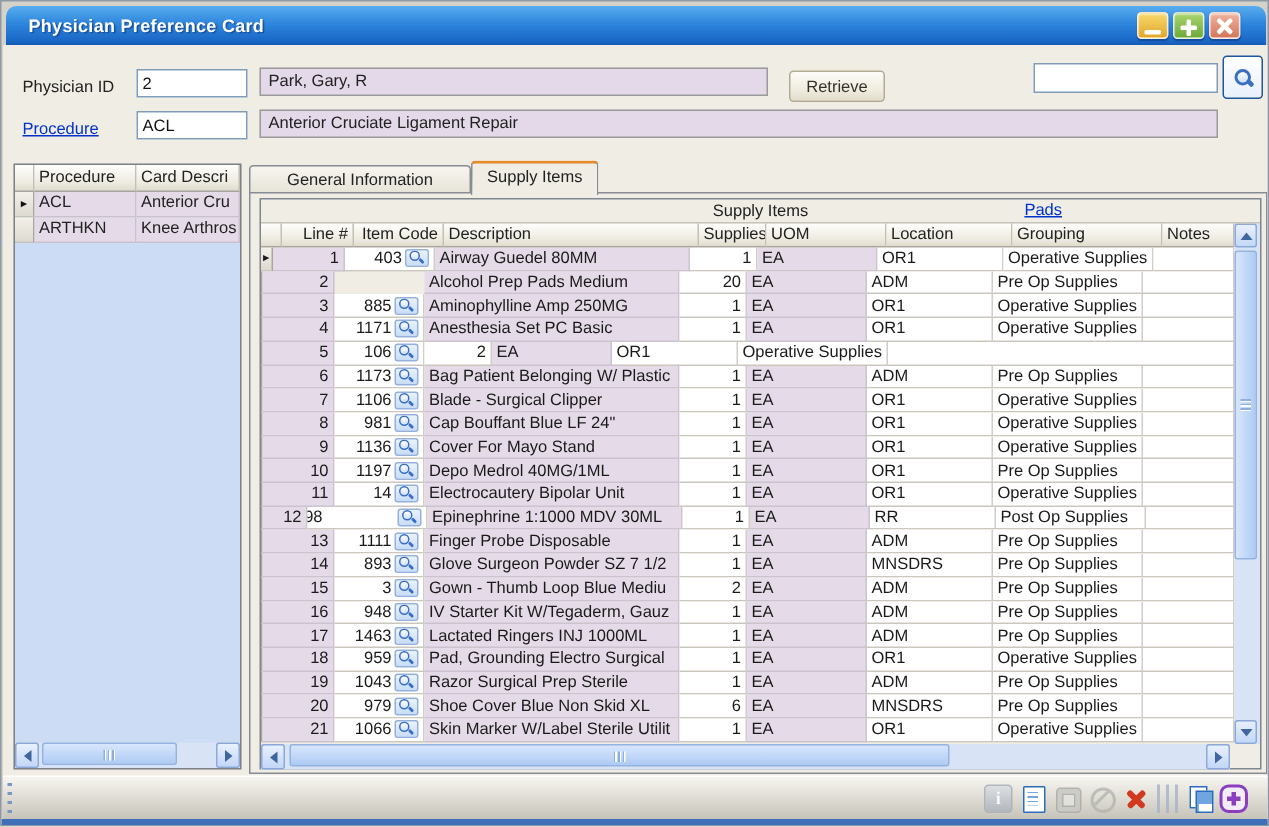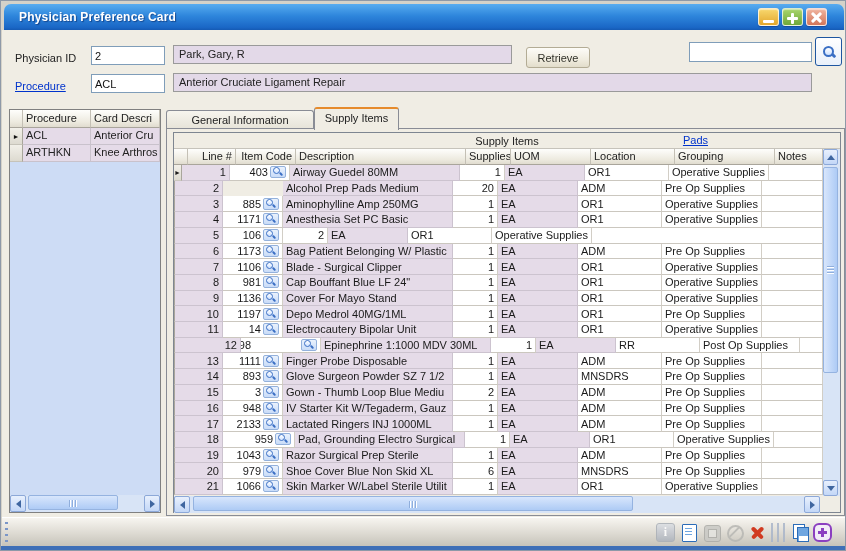--- a/index.html
+++ b/index.html
@@ -422,21 +422,21 @@
                   </div>
                   <div class="gc lav" style="width: 170px;">Electrocautery Bipolar Unit</div>
                   <div class="gc r" style="width: 45px;">1</div>
                   <div class="gc lav" style="width: 80px;">EA</div>
                   <div class="gc" style="width: 84px;">OR1</div>
                   <div class="gc" style="width: 100px;">Operative Supplies</div>
                   <div class="gc" style="flex: 1 1 0%;"></div>
                 </div>
                 <div class="grid-row">
                   <div class="gc sel"></div>
-                  <div class="gc lav r" style="width: 66px; padding-left: 23px;">12</div>
+                  <div class="gc lav r" style="width: 30px; padding-left: 23px;">12</div>
                   <div class="gc r" style="width: 80px; gap: 48px;">
                     <span>1198</span>
                     <div class="lookup-btn">
                       <span class="mag-s"></span>
                     </div>
                   </div>
                   <div class="gc lav" style="width: 170px;">Epinephrine 1:1000 MDV 30ML</div>
                   <div class="gc r" style="width: 45px;">1</div>
                   <div class="gc lav" style="width: 80px;">EA</div>
                   <div class="gc" style="width: 84px;">RR</div>
@@ -504,36 +504,36 @@
                   <div class="gc r" style="width: 45px;">1</div>
                   <div class="gc lav" style="width: 80px;">EA</div>
                   <div class="gc" style="width: 84px;">ADM</div>
                   <div class="gc" style="width: 100px;">Pre Op Supplies</div>
                   <div class="gc" style="flex: 1 1 0%;"></div>
                 </div>
                 <div class="grid-row">
                   <div class="gc sel"></div>
                   <div class="gc lav r" style="width: 48px;">17</div>
                   <div class="gc r" style="width: 60px;">
-                    <span>2133</span>
+                    <span>1463</span>
                     <div class="lookup-btn">
                       <span class="mag-s"></span>
                     </div>
                   </div>
                   <div class="gc lav" style="width: 170px;">Lactated Ringers INJ  1000ML</div>
                   <div class="gc r" style="width: 45px;">1</div>
                   <div class="gc lav" style="width: 80px;">EA</div>
                   <div class="gc" style="width: 84px;">ADM</div>
                   <div class="gc" style="width: 100px;">Pre Op Supplies</div>
                   <div class="gc" style="flex: 1 1 0%;"></div>
                 </div>
                 <div class="grid-row">
                   <div class="gc sel"></div>
                   <div class="gc lav r" style="width: 48px;">18</div>
-                  <div class="gc r" style="width: 72px;">
+                  <div class="gc r" style="width: 60px;">
                     <span>959</span>
                     <div class="lookup-btn">
                       <span class="mag-s"></span>
                     </div>
                   </div>
                   <div class="gc lav" style="width: 170px;">Pad, Grounding Electro Surgical</div>
                   <div class="gc r" style="width: 45px;">1</div>
                   <div class="gc lav" style="width: 80px;">EA</div>
                   <div class="gc" style="width: 84px;">OR1</div>
                   <div class="gc" style="width: 100px;">Operative Supplies</div>

